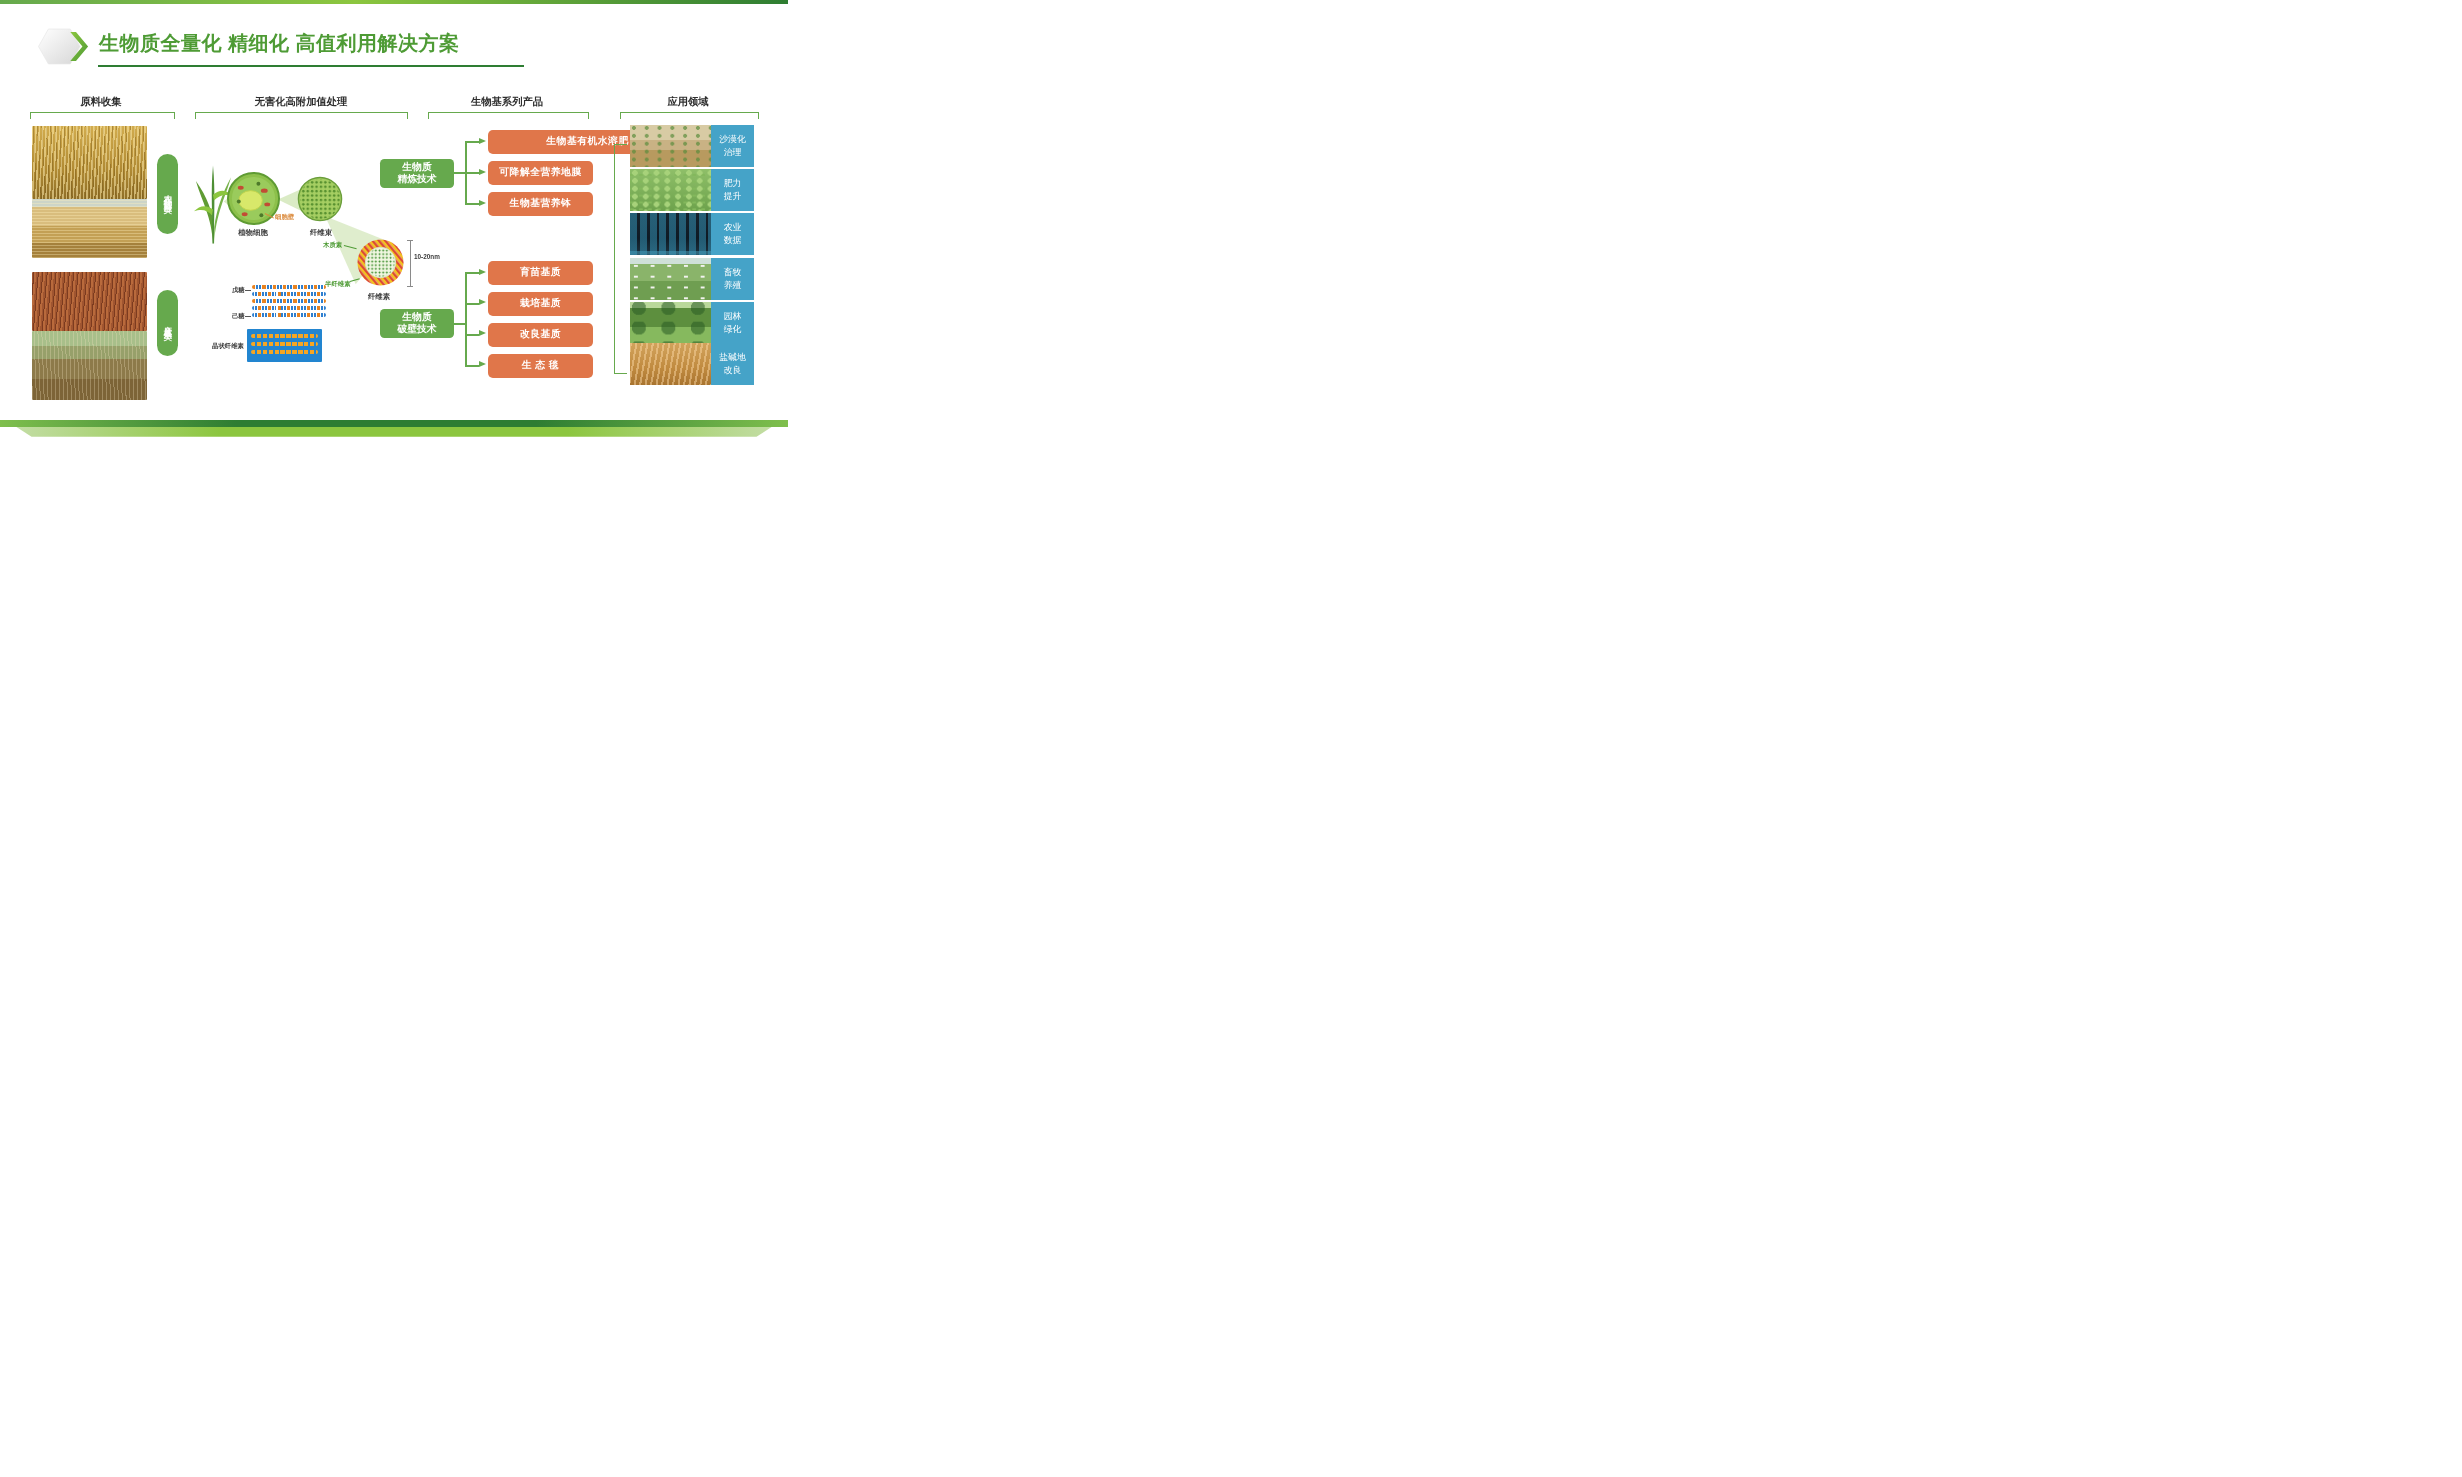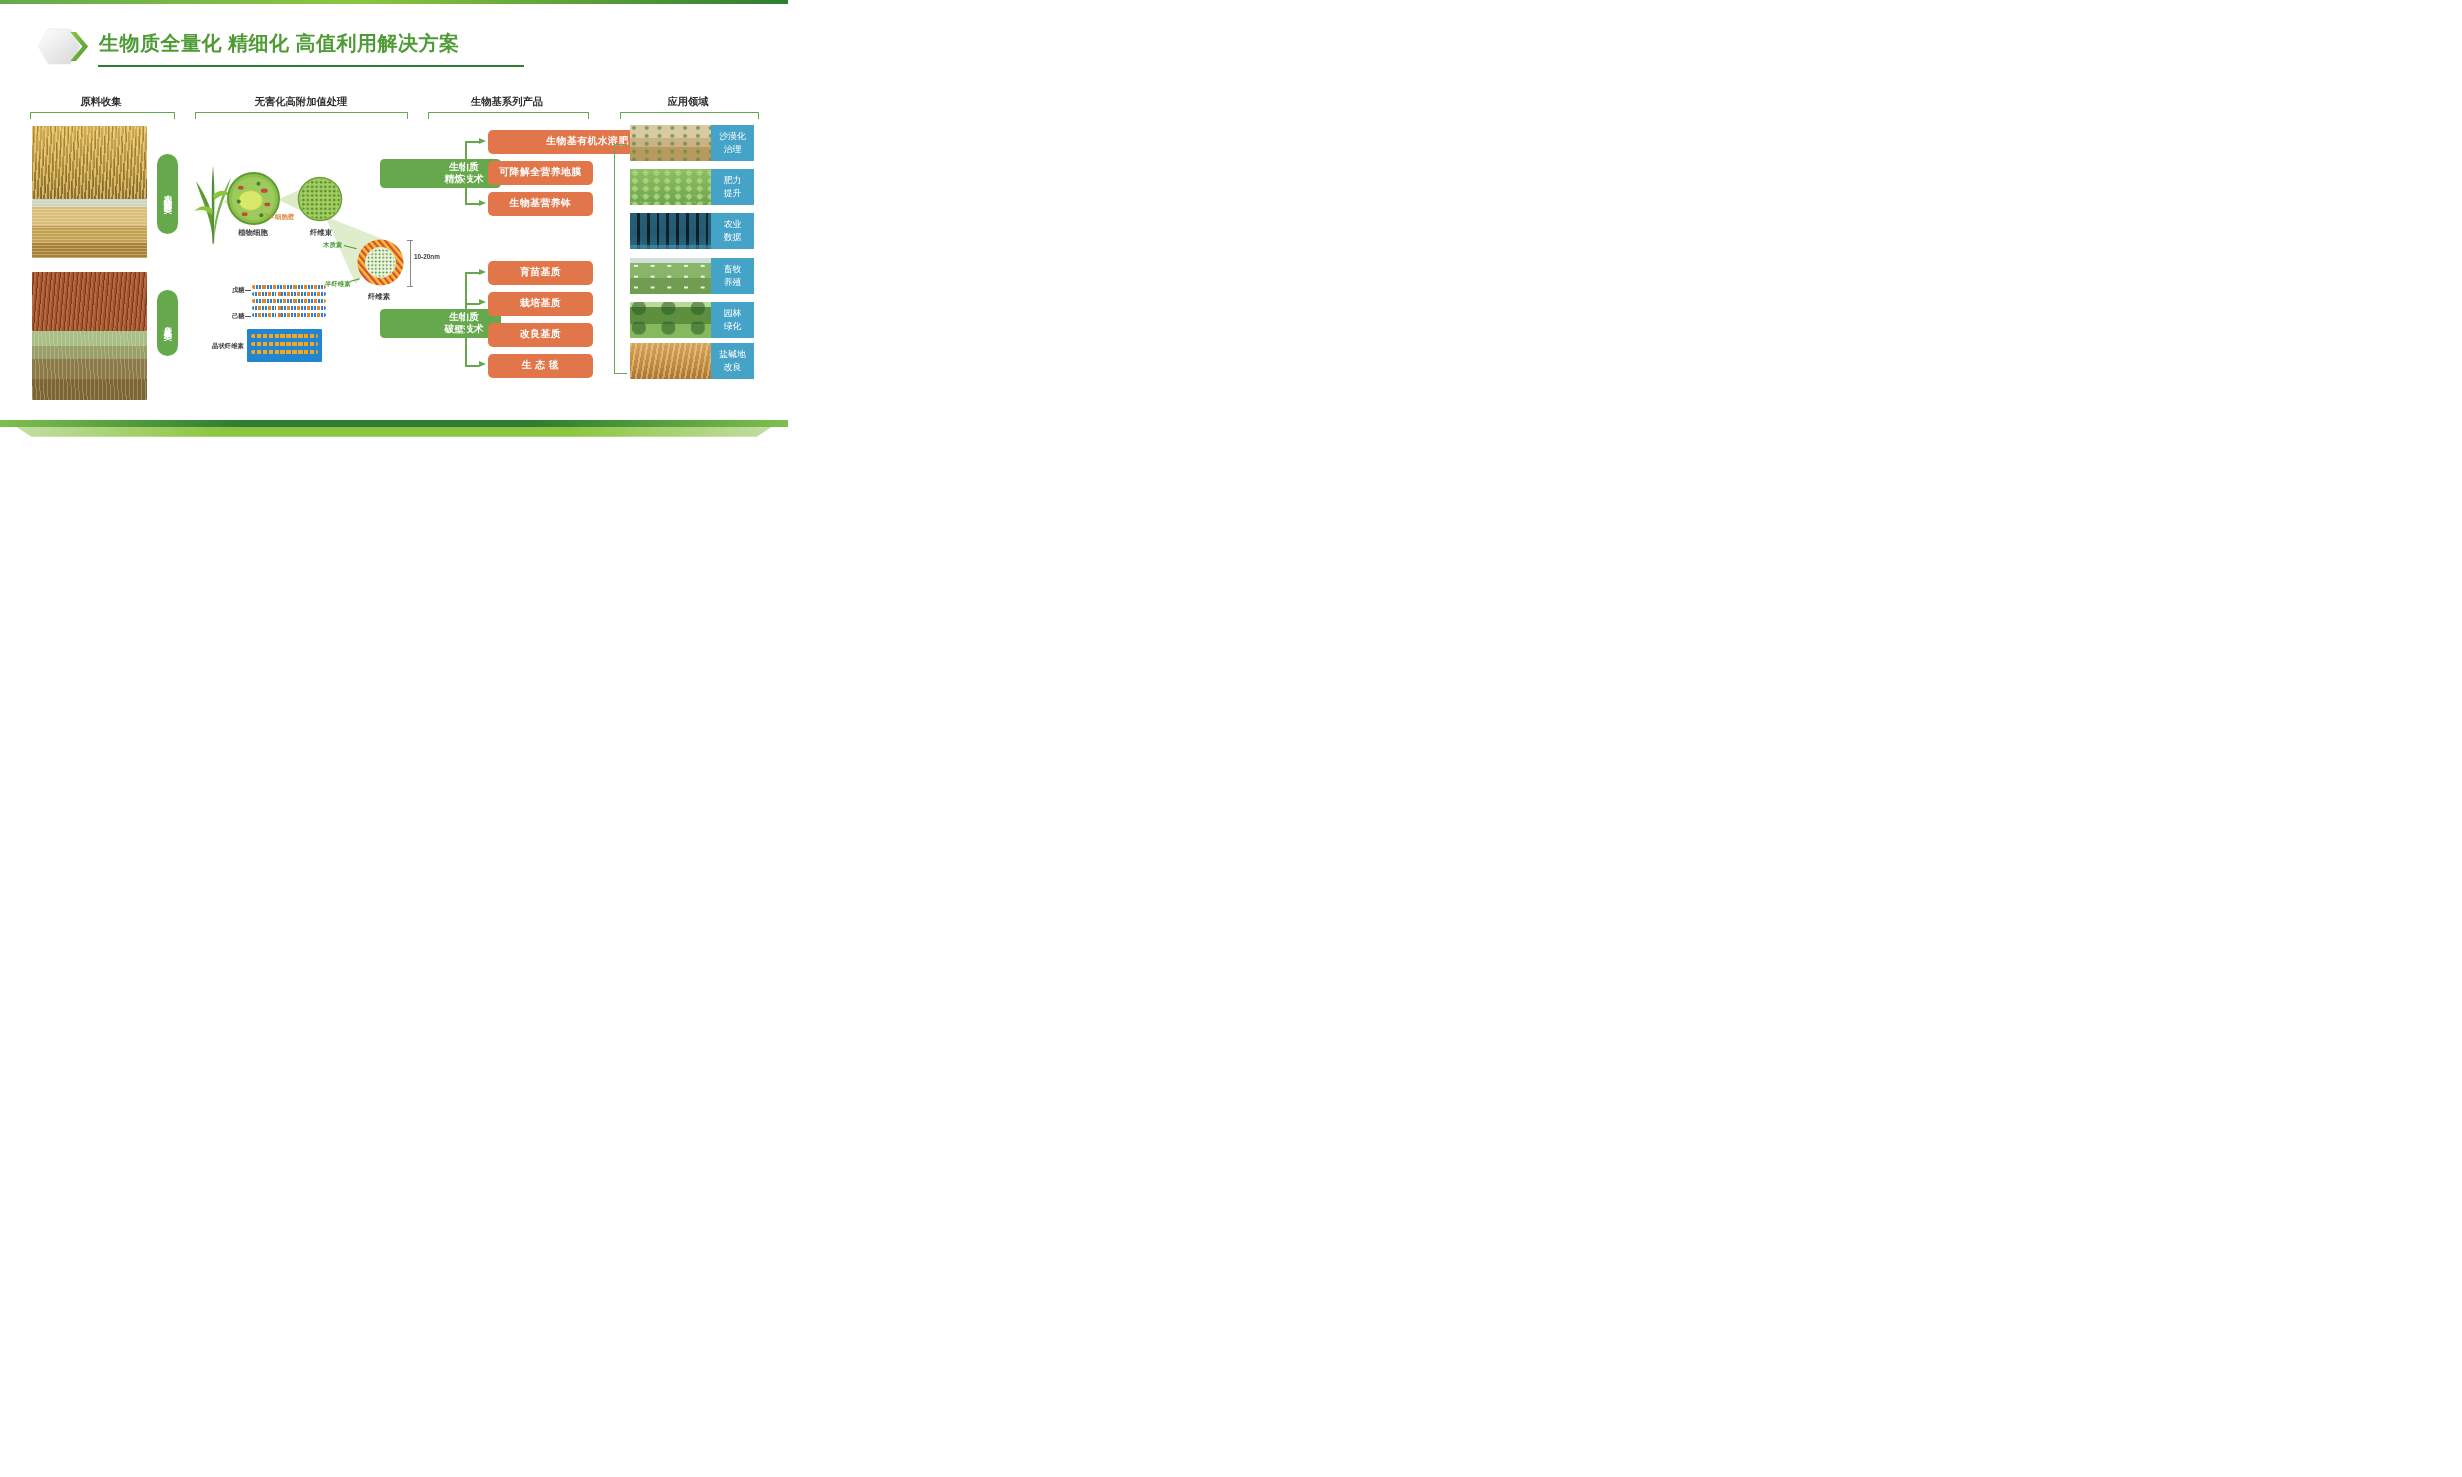--- a/index.html
+++ b/index.html
@@ -69,35 +69,35 @@
   .mol-b { background:repeating-linear-gradient(90deg,#2E7FD0 0 2px, rgba(0,0,0,0) 2px 3px,
     #2E7FD0 3px 4.9px, rgba(0,0,0,0) 4.9px 5.9px, #E8821E 5.9px 8.9px, rgba(0,0,0,0) 8.9px 9.8px); }
   .crystal-box { position:absolute; left:247px; top:329px; width:75px; height:32.5px;
     background:#2285D0; border-radius:1px; padding-top:0.5px; }
   .cry-row { height:3.9px; margin:4.4px 3.9px; border-radius:2px;
     background:repeating-linear-gradient(90deg,#F5A623 0 4.4px, rgba(0,0,0,0) 4.4px 5.9px); }
 
   
   .tech-box { position:absolute; left:380px; width:74px; height:28.6px; background:var(--green,#66A94D);
     color:#fff; border-radius:4.4px; display:flex; flex-direction:column; align-items:center;
-    justify-content:center; font-size:9.8px; font-weight:700; line-height:1.3;padding-left:47px; }
+    justify-content:center; font-size:9.8px; font-weight:700; line-height:1.3; }
   .orange-btn { position:absolute; left:488px; width:105px; height:23.6px; background:var(--orange,#E0764A);
     color:#fff; border-radius:4.9px; display:flex; align-items:center; justify-content:center;
     font-size:9.8px; font-weight:600; letter-spacing:0.5px; white-space:nowrap; }
   .gline { position:absolute; background:var(--green,#66A94D); }
   .arrow-head { position:absolute; width:0; height:0;
     border-left:7.4px solid var(--green,#66A94D);
     border-top:3.9px solid transparent; border-bottom:3.9px solid transparent; }
 
   
   .app-bracket { position:absolute; left:614px; top:144px; width:11.8px; height:228px;
     border-left:1.5px solid var(--green,#66A94D);
     border-top:1.5px solid var(--green,#66A94D);
     border-bottom:1.5px solid var(--green,#66A94D); }
-  .app-row { position:absolute; left:630px; width:124px; height:36px;text-align:center; }
+  .app-row { position:absolute; left:630px; width:124px; height:42px;text-align:center; }
   .app-photo { position:absolute; left:0; top:0; width:81px; height:100%; }
   .app-label { position:absolute; left:81px; top:0; width:43px; height:100%;
     background:var(--blue,#4BA5C8); color:#fff; display:flex; flex-direction:column;
     align-items:center; justify-content:center; font-size:8.9px; line-height:1.45; }
   .ap-desert { background:
     radial-gradient(circle at 3.9px 3.9px, rgba(90,140,60,.7) 0 1.7px, rgba(0,0,0,0) 2.2px) 0 14.8px/12.8px 7.9px repeat,
     linear-gradient(180deg,#d8cba4 0 35%,#c9b284 35% 60%,#b89a5f 60%); }
   .ap-cabbage { background:
     radial-gradient(circle at 4.9px 3.9px,#a7d27a 0 2.5px, rgba(0,0,0,0) 3px) 0 0/10.8px 7.9px repeat,
     radial-gradient(circle at 2px 6.9px,#83b85c 0 2px, rgba(0,0,0,0) 2.5px) 0 0/8.9px 6.9px repeat,

